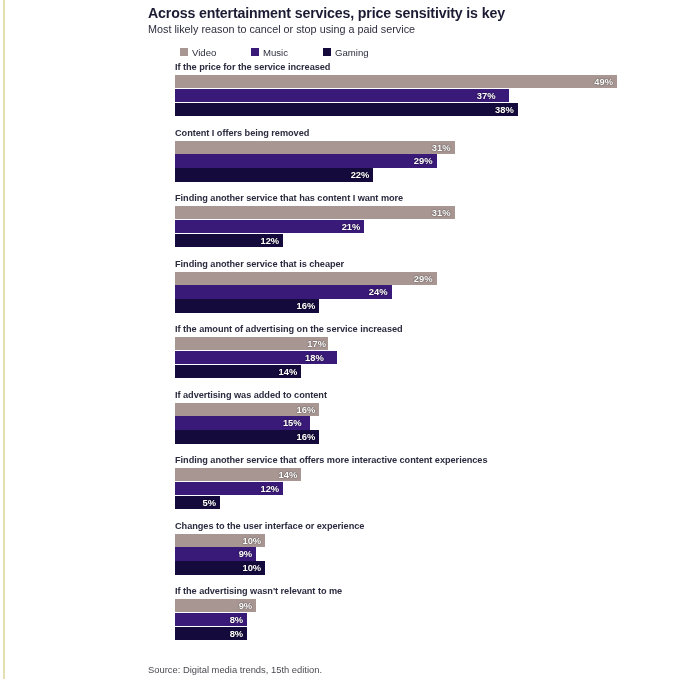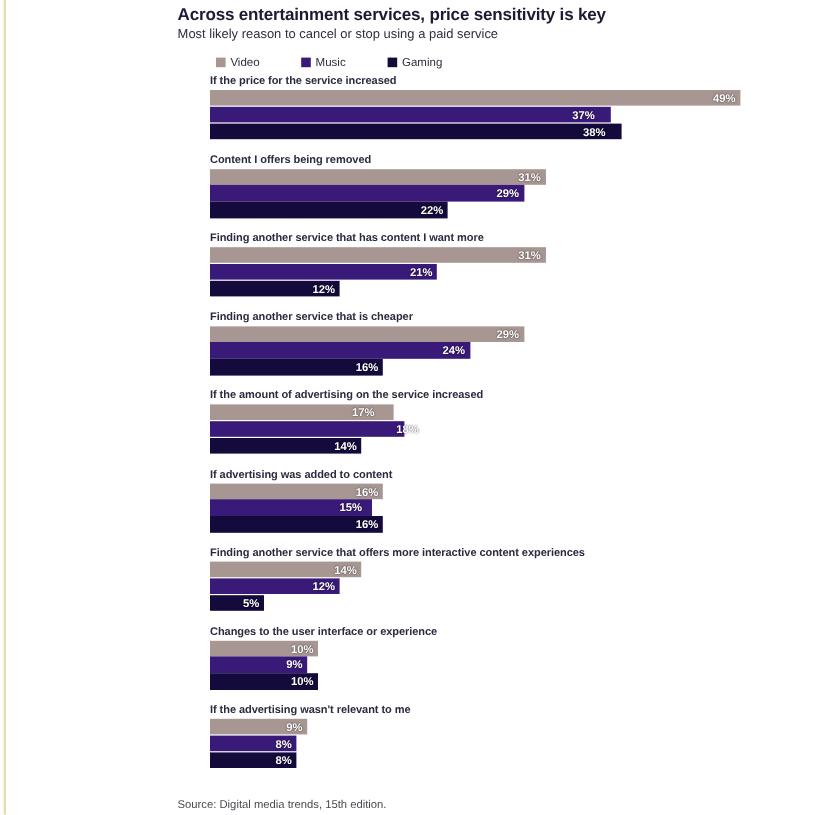--- a/index.html
+++ b/index.html
@@ -167,21 +167,21 @@
           <div class="bar-row">
             <div class="bar" style="width: 442px; background: rgb(168, 150, 147);"></div>
             <div class="bar-value" style="left: 410px; width: 28px; text-align: right;">49%</div>
           </div>
           <div class="bar-row">
             <div class="bar" style="width: 333.8px; background: rgb(58, 26, 120);"></div>
             <div class="bar-value" style="left: 301.8px; width: 28px; text-align: left;">37%</div>
           </div>
           <div class="bar-row">
             <div class="bar" style="width: 342.8px; background: rgb(20, 10, 60);"></div>
-            <div class="bar-value" style="left: 310.8px; width: 28px; ">38%</div>
+            <div class="bar-value" style="left: 310.8px; width: 28px; text-align: right;">38%</div>
           </div>
         </div>
       </div>
       <div class="group">
         <div class="group-label">Content I offers being removed</div>
         <div class="bars">
           <div class="bar-row">
             <div class="bar" style="width: 279.6px; background: rgb(168, 150, 147);"></div>
             <div class="bar-value" style="left: 247.6px; width: 28px; text-align: right;">31%</div>
           </div>
@@ -227,25 +227,25 @@
             <div class="bar" style="width: 144.3px; background: rgb(20, 10, 60);"></div>
             <div class="bar-value" style="left: 112.3px; width: 28px; text-align: right;">16%</div>
           </div>
         </div>
       </div>
       <div class="group">
         <div class="group-label">If the amount of advertising on the service increased</div>
         <div class="bars">
           <div class="bar-row">
             <div class="bar" style="width: 153.3px; background: rgb(168, 150, 147);"></div>
-            <div class="bar-value" style="left: 109px; width: 28px; text-align: right;">17%</div>
+            <div class="bar-value" style="left: 123px; width: 28px; text-align: right;">17%</div>
           </div>
           <div class="bar-row">
             <div class="bar" style="width: 162.4px; background: rgb(58, 26, 120);"></div>
-            <div class="bar-value" style="left: 146px; width: 28px; text-align: right;">18%</div>
+            <div class="bar-value" style="left: 130px; width: 28px; text-align: left;">18%</div>
           </div>
           <div class="bar-row">
             <div class="bar" style="width: 126.3px; background: rgb(20, 10, 60);"></div>
             <div class="bar-value" style="left: 94.3px; width: 28px; text-align: right;">14%</div>
           </div>
         </div>
       </div>
       <div class="group">
         <div class="group-label">If advertising was added to content</div>
         <div class="bars">

